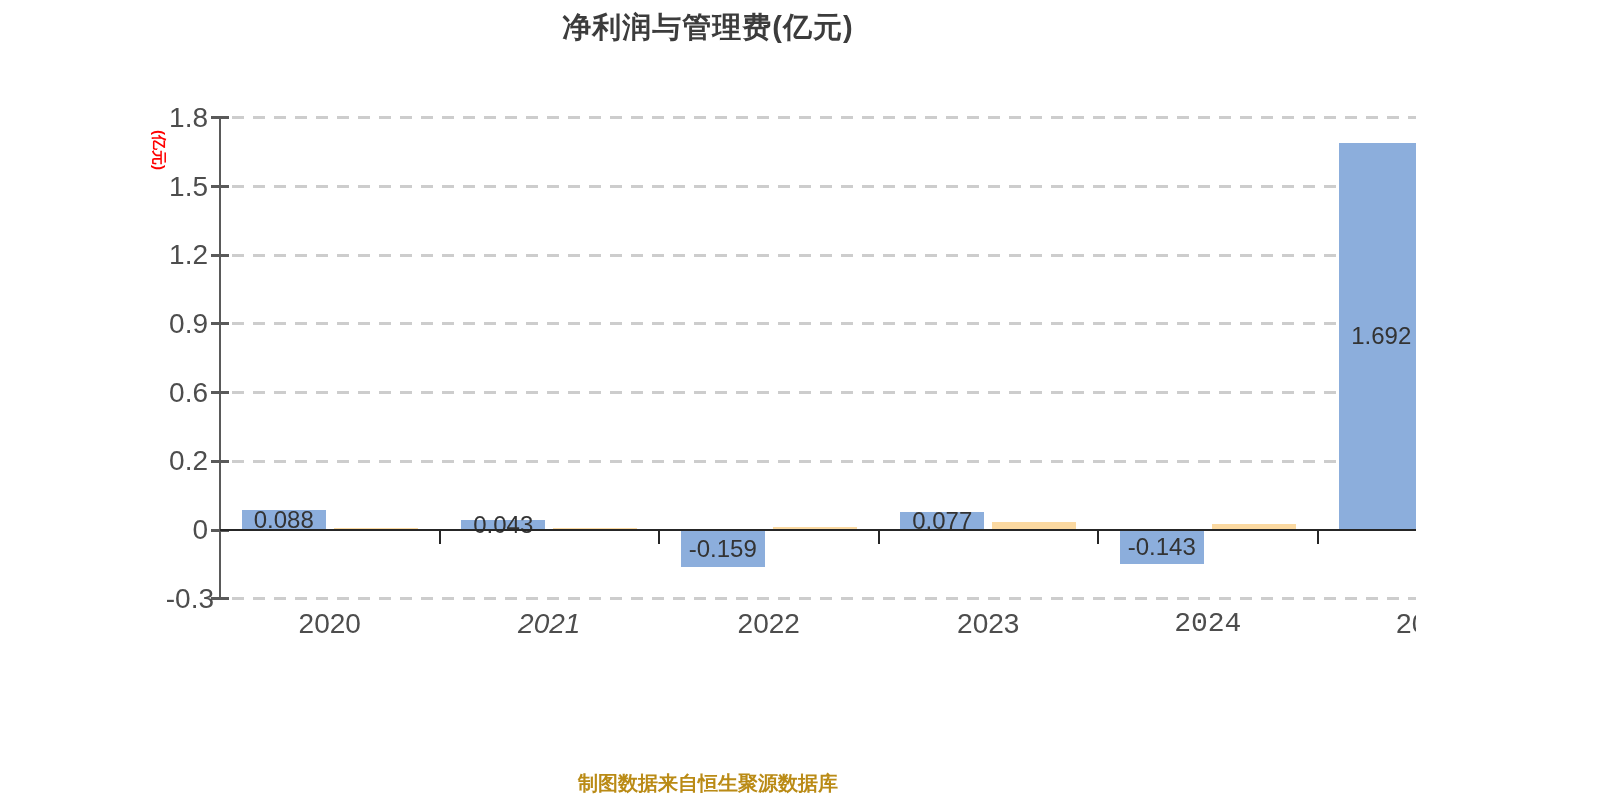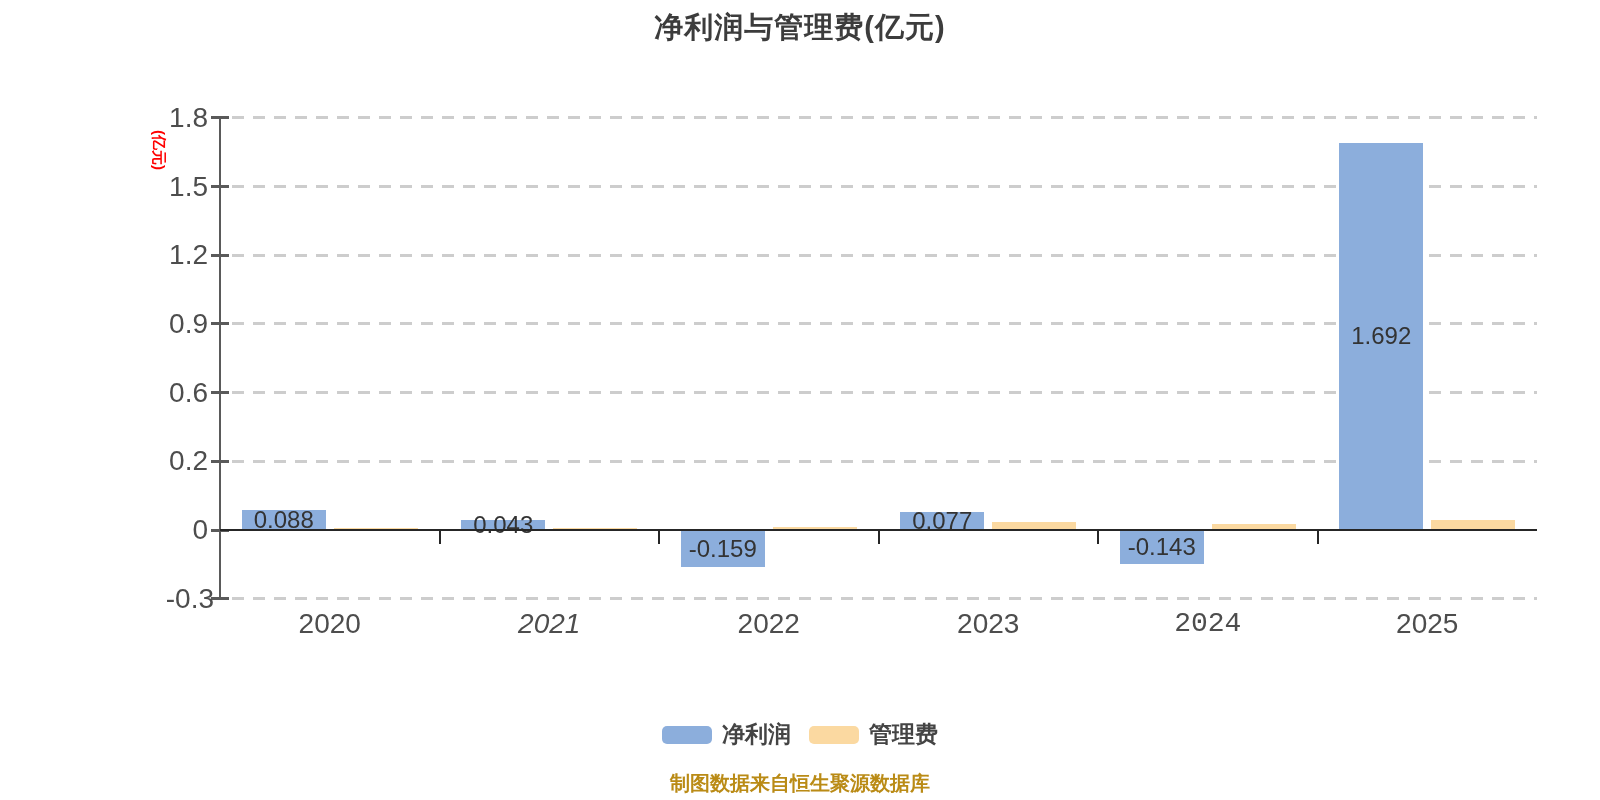--- a/index.html
+++ b/index.html
@@ -1,17 +1,17 @@
 <!DOCTYPE html>
 <html><head>
 <meta charset="utf-8">
 <style>
   html,body{margin:0;padding:0;background:#fff;}
   .chart{
-    position:relative;width:1600px;height:800px;background:#ffffff;overflow:hidden;
+    position:relative;width:1416px;height:800px;background:#ffffff;overflow:hidden;
     font-family:"Liberation Sans","DejaVu Sans",sans-serif;
   }
   .title{
     position:absolute;top:8px;left:0;width:100%;text-align:center;
     font-size:29px;font-weight:700;color:#3c3c3c;letter-spacing:1px;
   }
   .y-name{
     position:absolute;left:158px;top:150px;transform:translate(-50%,-50%) rotate(90deg);
     white-space:nowrap;font-size:15px;font-weight:700;color:#ff0000;
   }
@@ -95,25 +95,15 @@
       <div class="xtick" style="left: 1097px; top: 531px; height: 13px;"></div>
       <div class="xtick" style="left: 1316.5px; top: 531px; height: 13px;"></div>
       <div class="xlabel" style="left: 259.75px; top: 608px;">2020</div>
       <div class="xlabel" style="left: 479.25px; top: 608px; font-style: italic;">2021</div>
       <div class="xlabel" style="left: 698.75px; top: 608px;">2022</div>
       <div class="xlabel" style="left: 918.25px; top: 608px;">2023</div>
       <div class="xlabel" style="left: 1137.75px; top: 608px; font-family: Liberation Mono, monospace;">2024</div>
       <div class="xlabel" style="left: 1357.25px; top: 608px;">2025</div>
     </div>
 
-  <div class="legend">
-    <div class="legend-item">
-      <span class="swatch" id="swatch-0" style="background: rgb(140, 174, 220);"></span>
-      <span class="legend-label">净利润</span>
-    </div>
-    <div class="legend-item">
-      <span class="swatch" id="swatch-1" style="background: rgb(251, 217, 161);"></span>
-      <span class="legend-label">管理费</span>
-    </div>
-  </div>
 
   <div class="source">制图数据来自恒生聚源数据库</div>
 </div>
 
 </body></html>

